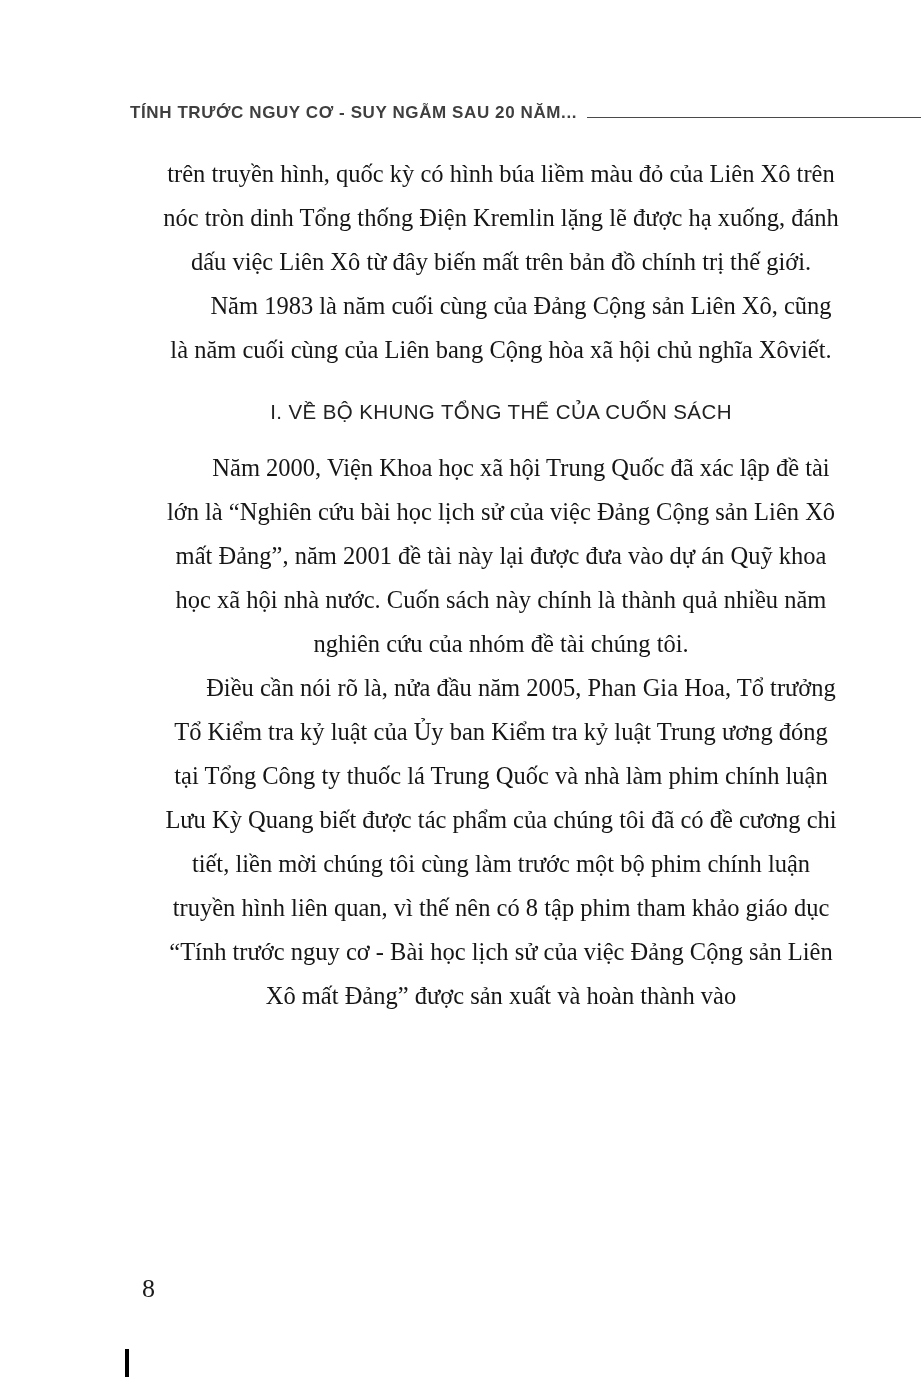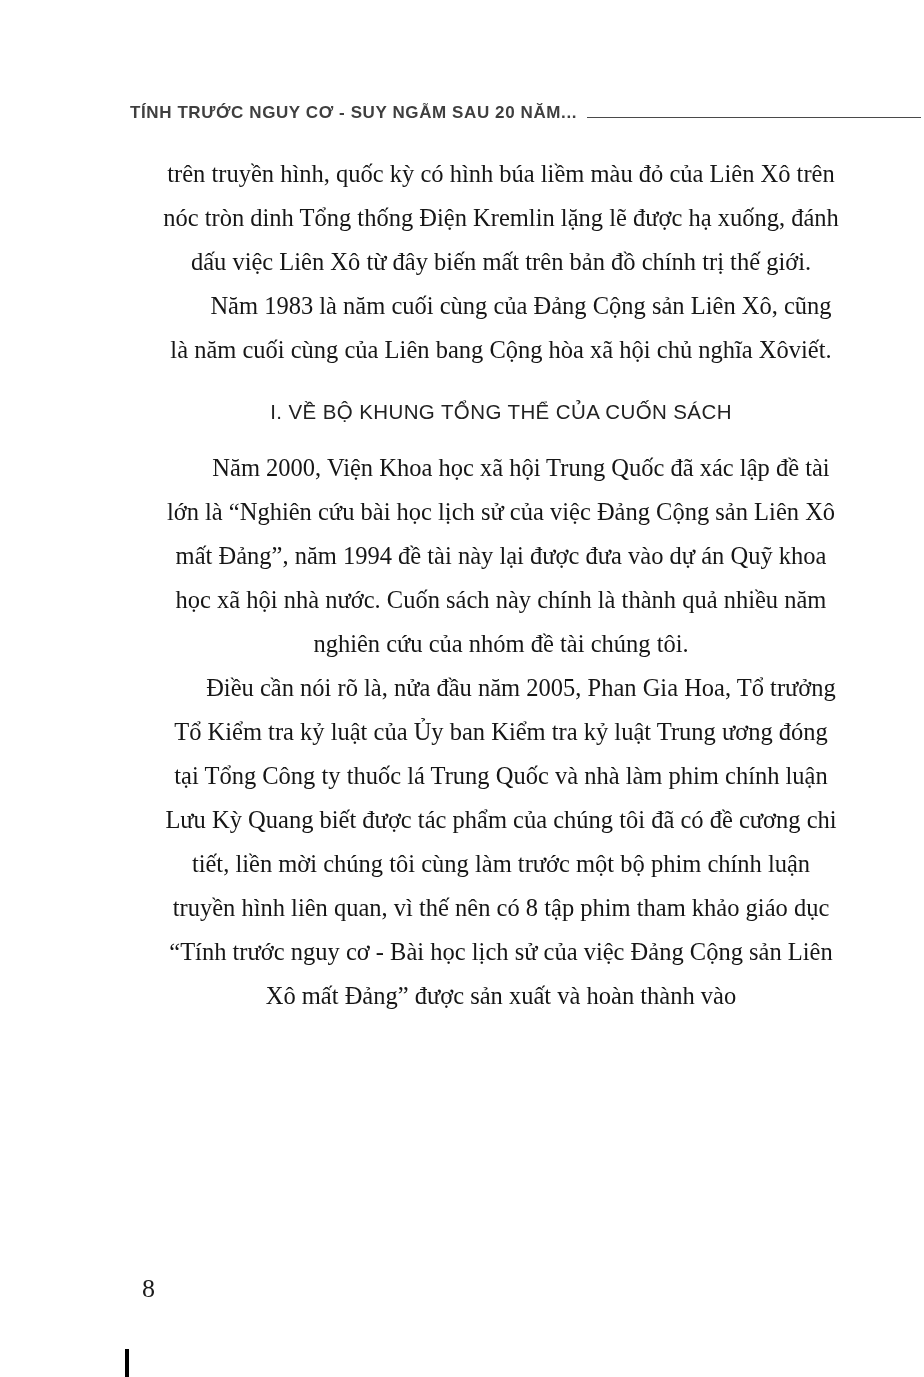--- a/index.html
+++ b/index.html
@@ -95,21 +95,21 @@
 
   <div class="running-header">
     <span>TÍNH TRƯỚC NGUY CƠ - SUY NGẪM SAU 20 NĂM...</span>
     <span class="rule"></span>
   </div>
 
   <div class="text-column">
     <p>trên truyền hình, quốc kỳ có hình búa liềm màu đỏ của Liên Xô trên nóc tròn dinh Tổng thống Điện Kremlin lặng lẽ được hạ xuống, đánh dấu việc Liên Xô từ đây biến mất trên bản đồ chính trị thế giới.</p>
     <p class="indent">Năm 1983 là năm cuối cùng của Đảng Cộng sản Liên Xô, cũng là năm cuối cùng của Liên bang Cộng hòa xã hội chủ nghĩa Xôviết.</p>
     <p class="section-heading">I. VỀ BỘ KHUNG TỔNG THỂ CỦA CUỐN SÁCH</p>
-    <p class="indent">Năm 2000, Viện Khoa học xã hội Trung Quốc đã xác lập đề tài lớn là “Nghiên cứu bài học lịch sử của việc Đảng Cộng sản Liên Xô mất Đảng”, năm 1994 đề tài này lại được đưa vào dự án Quỹ khoa học xã hội nhà nước. Cuốn sách này chính là thành quả nhiều năm nghiên cứu của nhóm đề tài chúng tôi.</p>
+    <p class="indent">Năm 2000, Viện Khoa học xã hội Trung Quốc đã xác lập đề tài lớn là “Nghiên cứu bài học lịch sử của việc Đảng Cộng sản Liên Xô mất Đảng”, năm 2001 đề tài này lại được đưa vào dự án Quỹ khoa học xã hội nhà nước. Cuốn sách này chính là thành quả nhiều năm nghiên cứu của nhóm đề tài chúng tôi.</p>
     <p class="indent">Điều cần nói rõ là, nửa đầu năm 2005, Phan Gia Hoa, Tổ trưởng Tổ Kiểm tra kỷ luật của Ủy ban Kiểm tra kỷ luật Trung ương đóng tại Tổng Công ty thuốc lá Trung Quốc và nhà làm phim chính luận Lưu Kỳ Quang biết được tác phẩm của chúng tôi đã có đề cương chi tiết, liền mời chúng tôi cùng làm trước một bộ phim chính luận truyền hình liên quan, vì thế nên có 8 tập phim tham khảo giáo dục “Tính trước nguy cơ - Bài học lịch sử của việc Đảng Cộng sản Liên Xô mất Đảng” được sản xuất và hoàn thành vào</p>
   </div>
 
   <div class="page-number">8</div>
 
   <div class="print-mark"></div>
 
 </div>
 
 </body></html>

